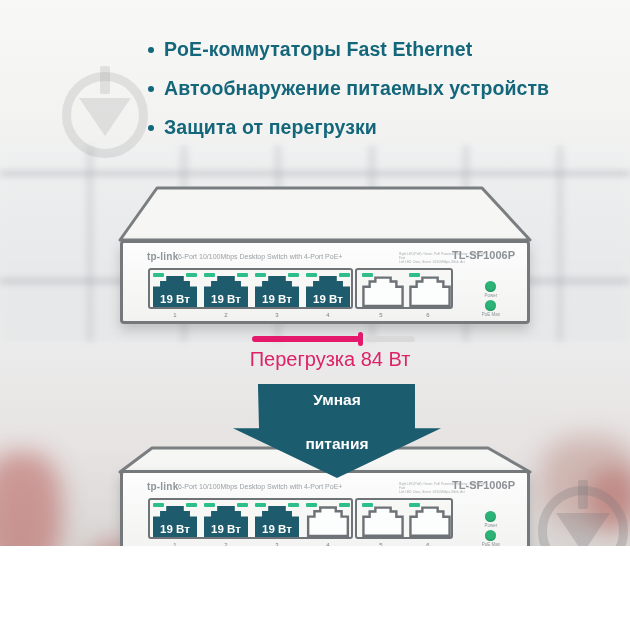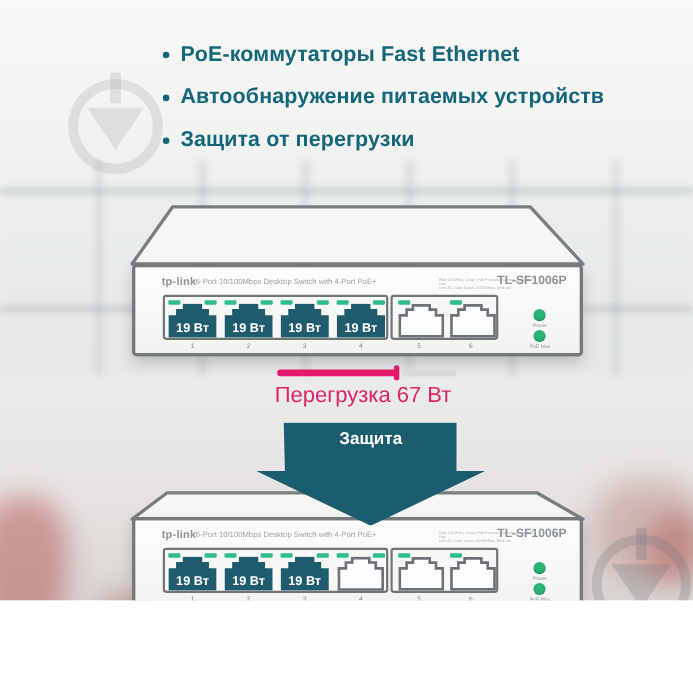--- a/index.html
+++ b/index.html
@@ -190,24 +190,25 @@
     <div class="ledlabel" style="left:350px;top:50px;">Power</div>
     <div class="led" style="left:362px;top:57px;"></div>
     <div class="ledlabel" style="left:350px;top:69px;">PoE Max</div>
   </div>
 
   <div class="bar" style="left:252px;top:336px;width:163px;">
     <div class="fill" style="left:0;width:108px;background:#e5196b;"></div>
     <div class="marker" style="left:106px;background:#e5196b;"></div>
     <div class="rest" style="left:113px;width:50px;"></div>
   </div>
-  <div class="overload-label">Перегрузка 67 Вт</div>
+  <div class="overload-label">Перегрузка 84 Вт</div>
 
   <div class="bigarrow">
-    <span class="al1">Защита</span>
+    <span class="al1">Умная</span>
+    <span class="al3">питания</span>
   </div>
 
   <svg class="topface" style="left:118px;top:446px;" width="414" height="28" viewBox="0 0 414 28">
     <polygon points="34,2 370,2 412,26 2,26" fill="#f6f6f5" stroke="#7a7e80" stroke-width="3" stroke-linejoin="round"></polygon>
   </svg>
   <div class="front" style="left:120px;top:470px;height:80px;z-index:10;">
     <div class="brand">tp-link</div>
     <div class="descr">6-Port 10/100Mbps Desktop Switch with 4-Port PoE+</div>
     <div class="fineprint">
       <div>Right LED(PoE): Green: PoE Powered, Flashing: Green PoE Fast</div>

